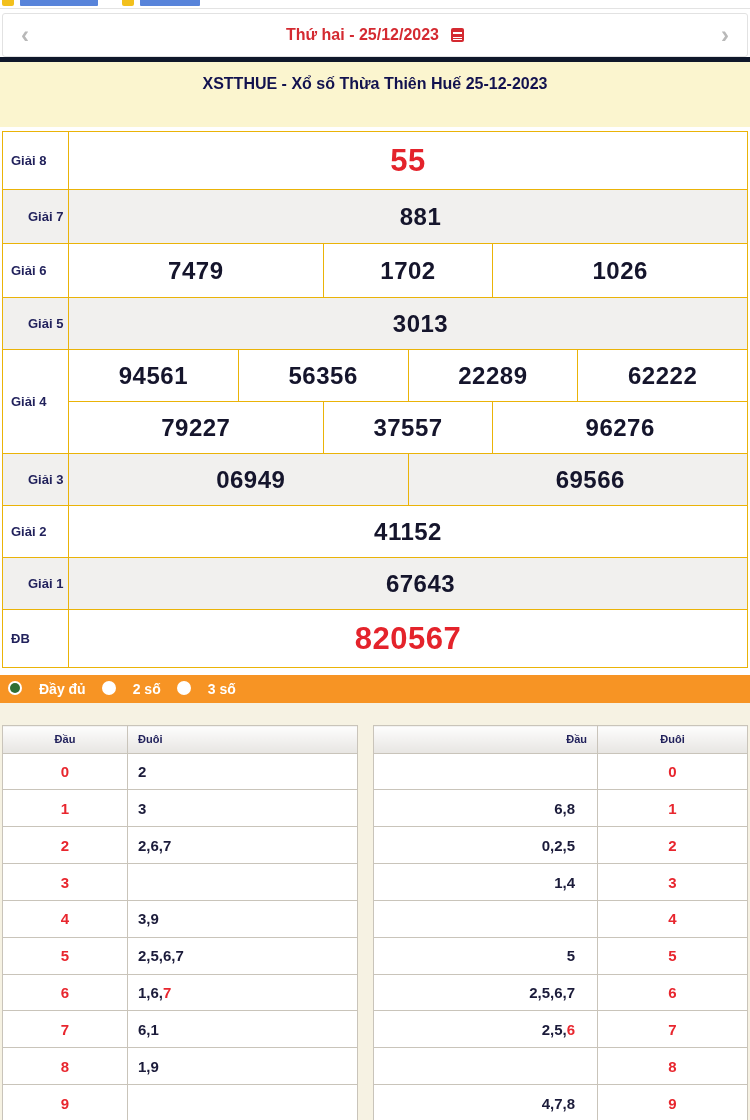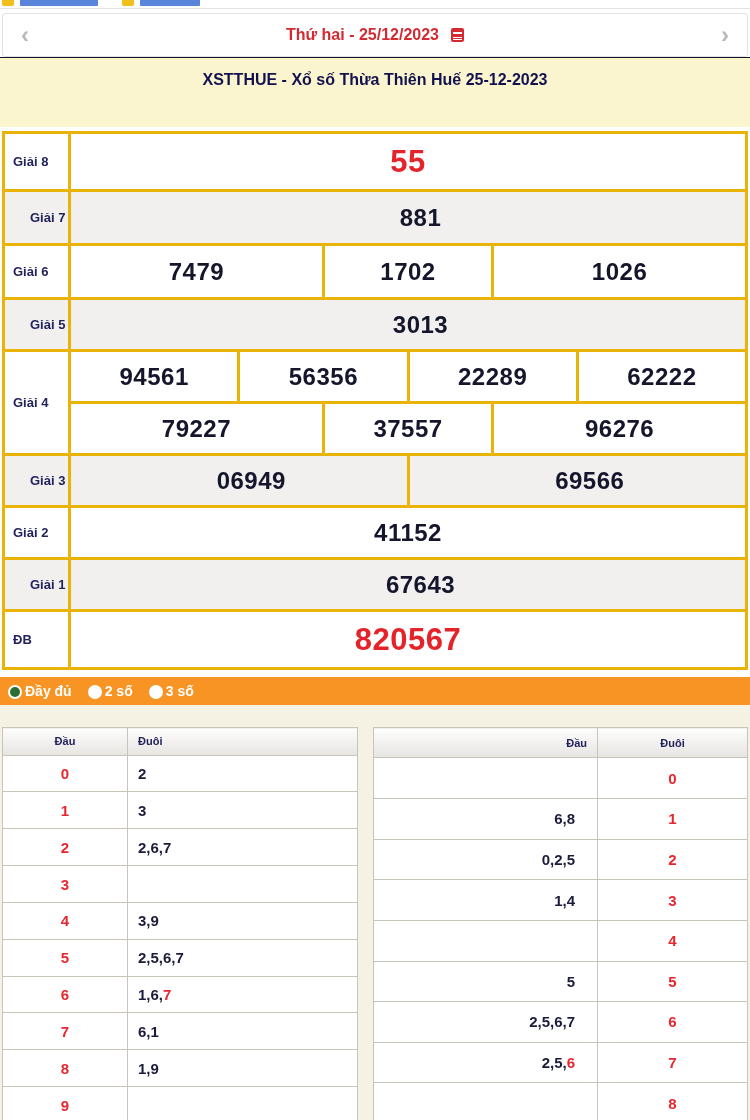--- a/index.html
+++ b/index.html
@@ -19,41 +19,41 @@
   .chev { color:#b9b9b9; font-size:24px; line-height:1; padding:0 18px; cursor:pointer;
     user-select:none; font-weight:bold; }
   .date-wrap { display:flex; align-items:center; gap:12px; }
   .date-label { color:#d42a31; font-weight:bold; font-size:16px; }
   .cal-icon { width:13px; height:14px; background:#d42a31; border-radius:2px; position:relative; }
   .cal-icon:before { content:""; position:absolute; left:2px; right:2px; top:4px; height:2px; background:#fff; }
   .cal-icon:after { content:""; position:absolute; left:2px; right:2px; top:8px; height:4px;
     background:linear-gradient(#d42a31 0 1px, #fff 1px 2px, #d42a31 2px 3px, #fff 3px 4px); }
 
   
-  .banner { height:70px; background:#fbf5cf; border-top:1px solid #0f172a; text-align:center;
+  .banner { height:70px; background:#fbf5cf; border-top:5px solid #0f172a; text-align:center;
     padding-top:13px; }
   .banner-title { color:#12124f; font-weight:bold; font-size:16px; }
   .crumbs { margin-top:6px; font-size:13.5px; font-weight:bold; color:#12124f; }
   .crumbs a { color:#1212cc; text-decoration:underline; cursor:pointer; }
   .crumb-sep { color:#444; font-weight:normal; padding:0 3px; }
 
   
   table.results { width:746px; margin:4px 2px 0 2px; border-collapse:collapse; }
-  table.results td { border:3px solid #eab308; background:#fff; }
+  table.results td { border:1px solid #eab308; background:#fff; }
   table.results tr.gray td { background:#f1f0ee;padding-left:25px; }
   td.lbl { width:66px; font-size:13px; font-weight:bold; color:#22225c; padding-left:8px; }
   td.num { text-align:center; font-weight:bold; font-size:24px; color:#15152c;
     letter-spacing:.5px; }
   td.red-big { color:#e4232b; font-size:31px; }
   tr.h58 { height:58px; } tr.h54 { height:54px; } tr.h52 { height:52px; }
 
   
   .filter-bar { height:28px; margin-top:7px; background:#f79424; display:flex;
     align-items:center; padding-left:8px; gap:16px; }
-  .radio-opt { display:flex; align-items:flex-end; gap:3px; cursor:pointer; }
+  .radio-opt { display:flex; align-items:flex-start; gap:17px; cursor:pointer; }
   .radio { width:14px; height:14px; border-radius:50%; background:#fff; position:relative; }
   .radio.sel:before { content:""; position:absolute; inset:2px; border-radius:50%; background:#2f6e33; }
   .radio-label { color:#fff; font-weight:bold; font-size:14px; }
 
   
   .bottom { height:419px; background:#f6f2e3; padding-top:22px; display:flex; }
   table.tails { border-collapse:collapse; background:#fff; }
   table.tails td, table.tails th { border:1px solid #c9c4ba; }
   table.tails th { height:27px; background:linear-gradient(#fdfdfd,#e7e5e2);
     color:#22225c; font-size:11px; font-weight:bold; }
@@ -253,16 +253,20 @@
           <td class="digit-cell digit-col">6</td>
         </tr>
     <tr>
           <td class="val-cell"><span>2,5,</span><span class="red-seg">6</span></td>
           <td class="digit-cell digit-col">7</td>
         </tr>
     <tr>
           <td class="val-cell"><span></span><span class="red-seg"></span></td>
           <td class="digit-cell digit-col">8</td>
         </tr>
+    <tr>
+          <td class="val-cell"><span>4,7,8</span><span class="red-seg"></span></td>
+          <td class="digit-cell digit-col">9</td>
+        </tr>
   </tbody>
     </table>
 
 </div>
 
 </body></html>

